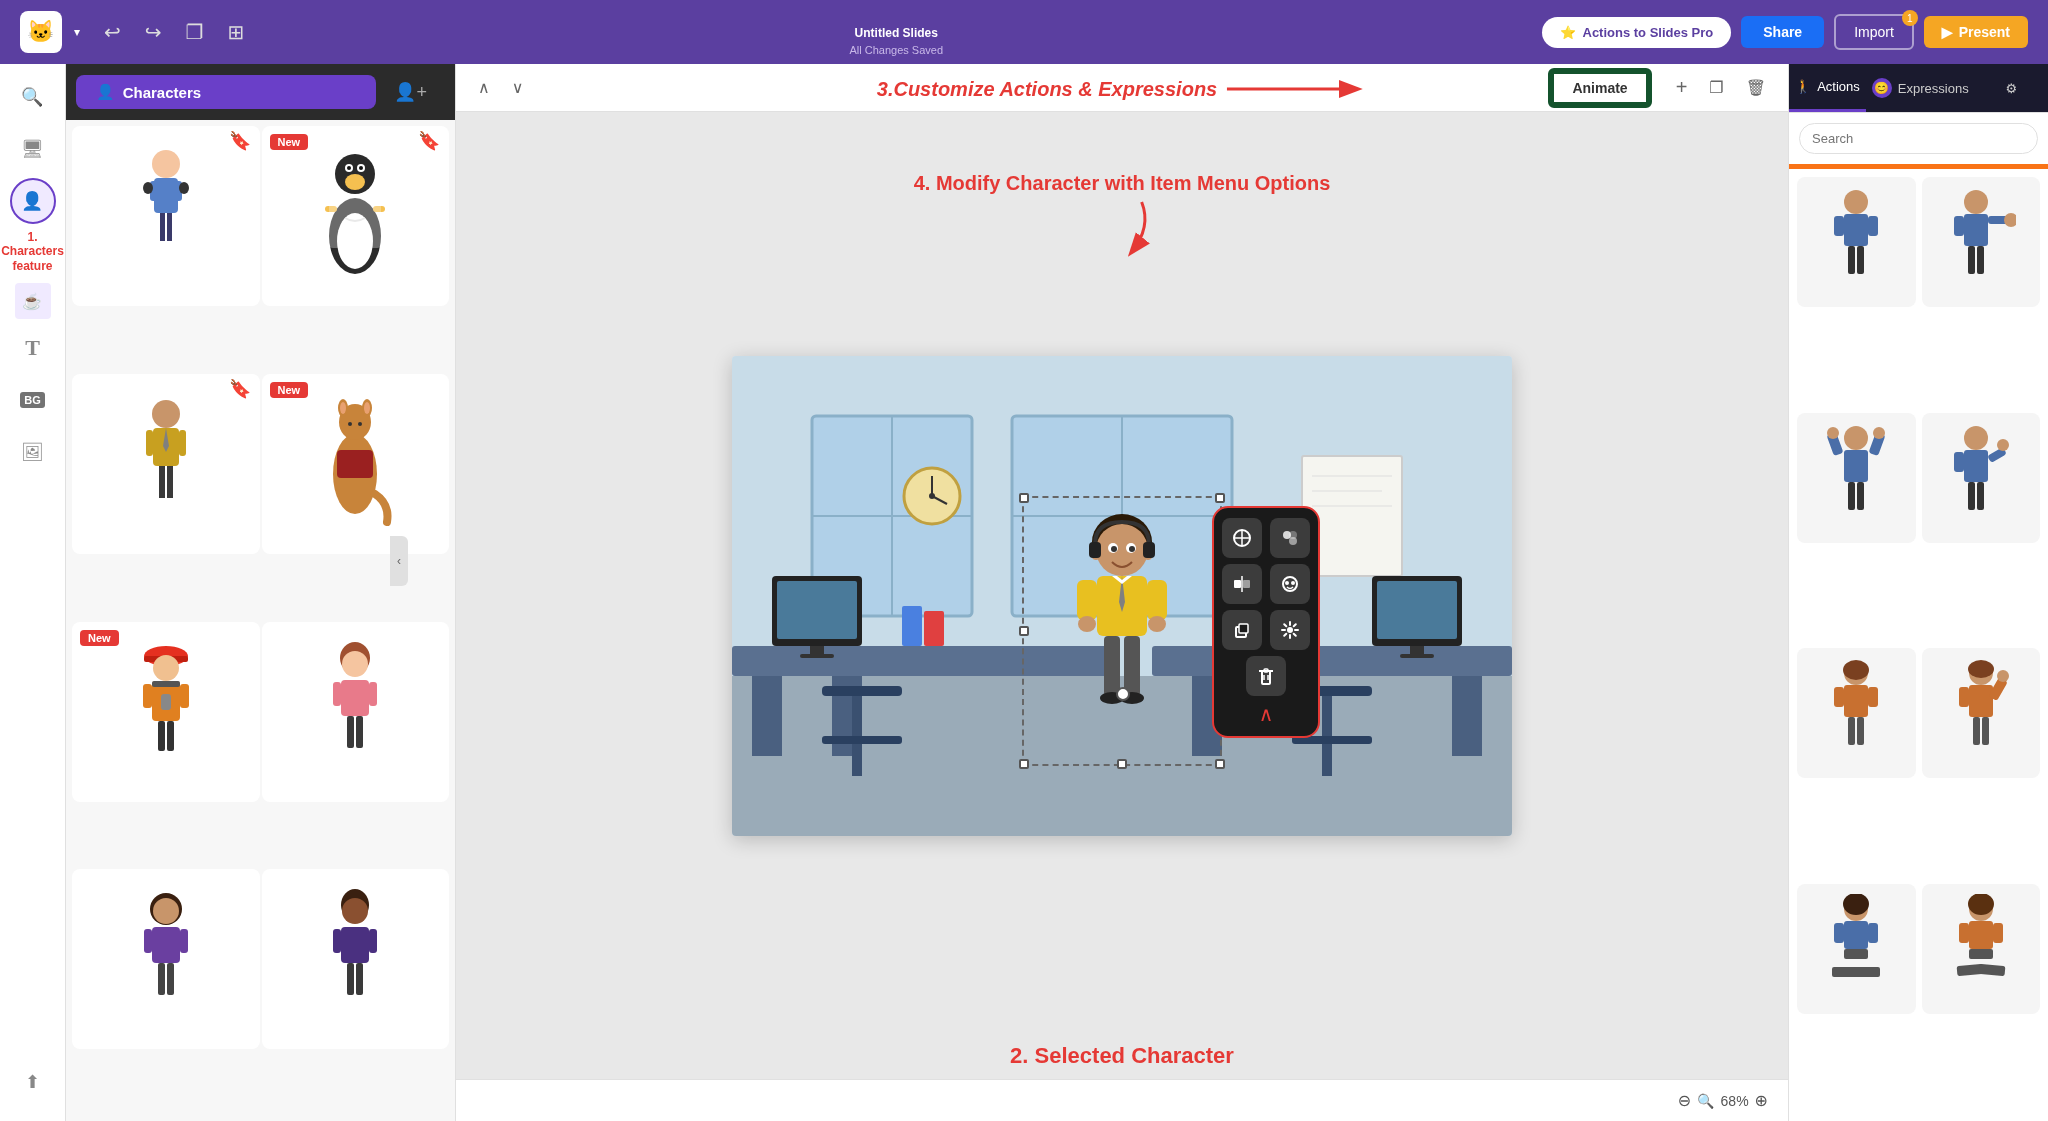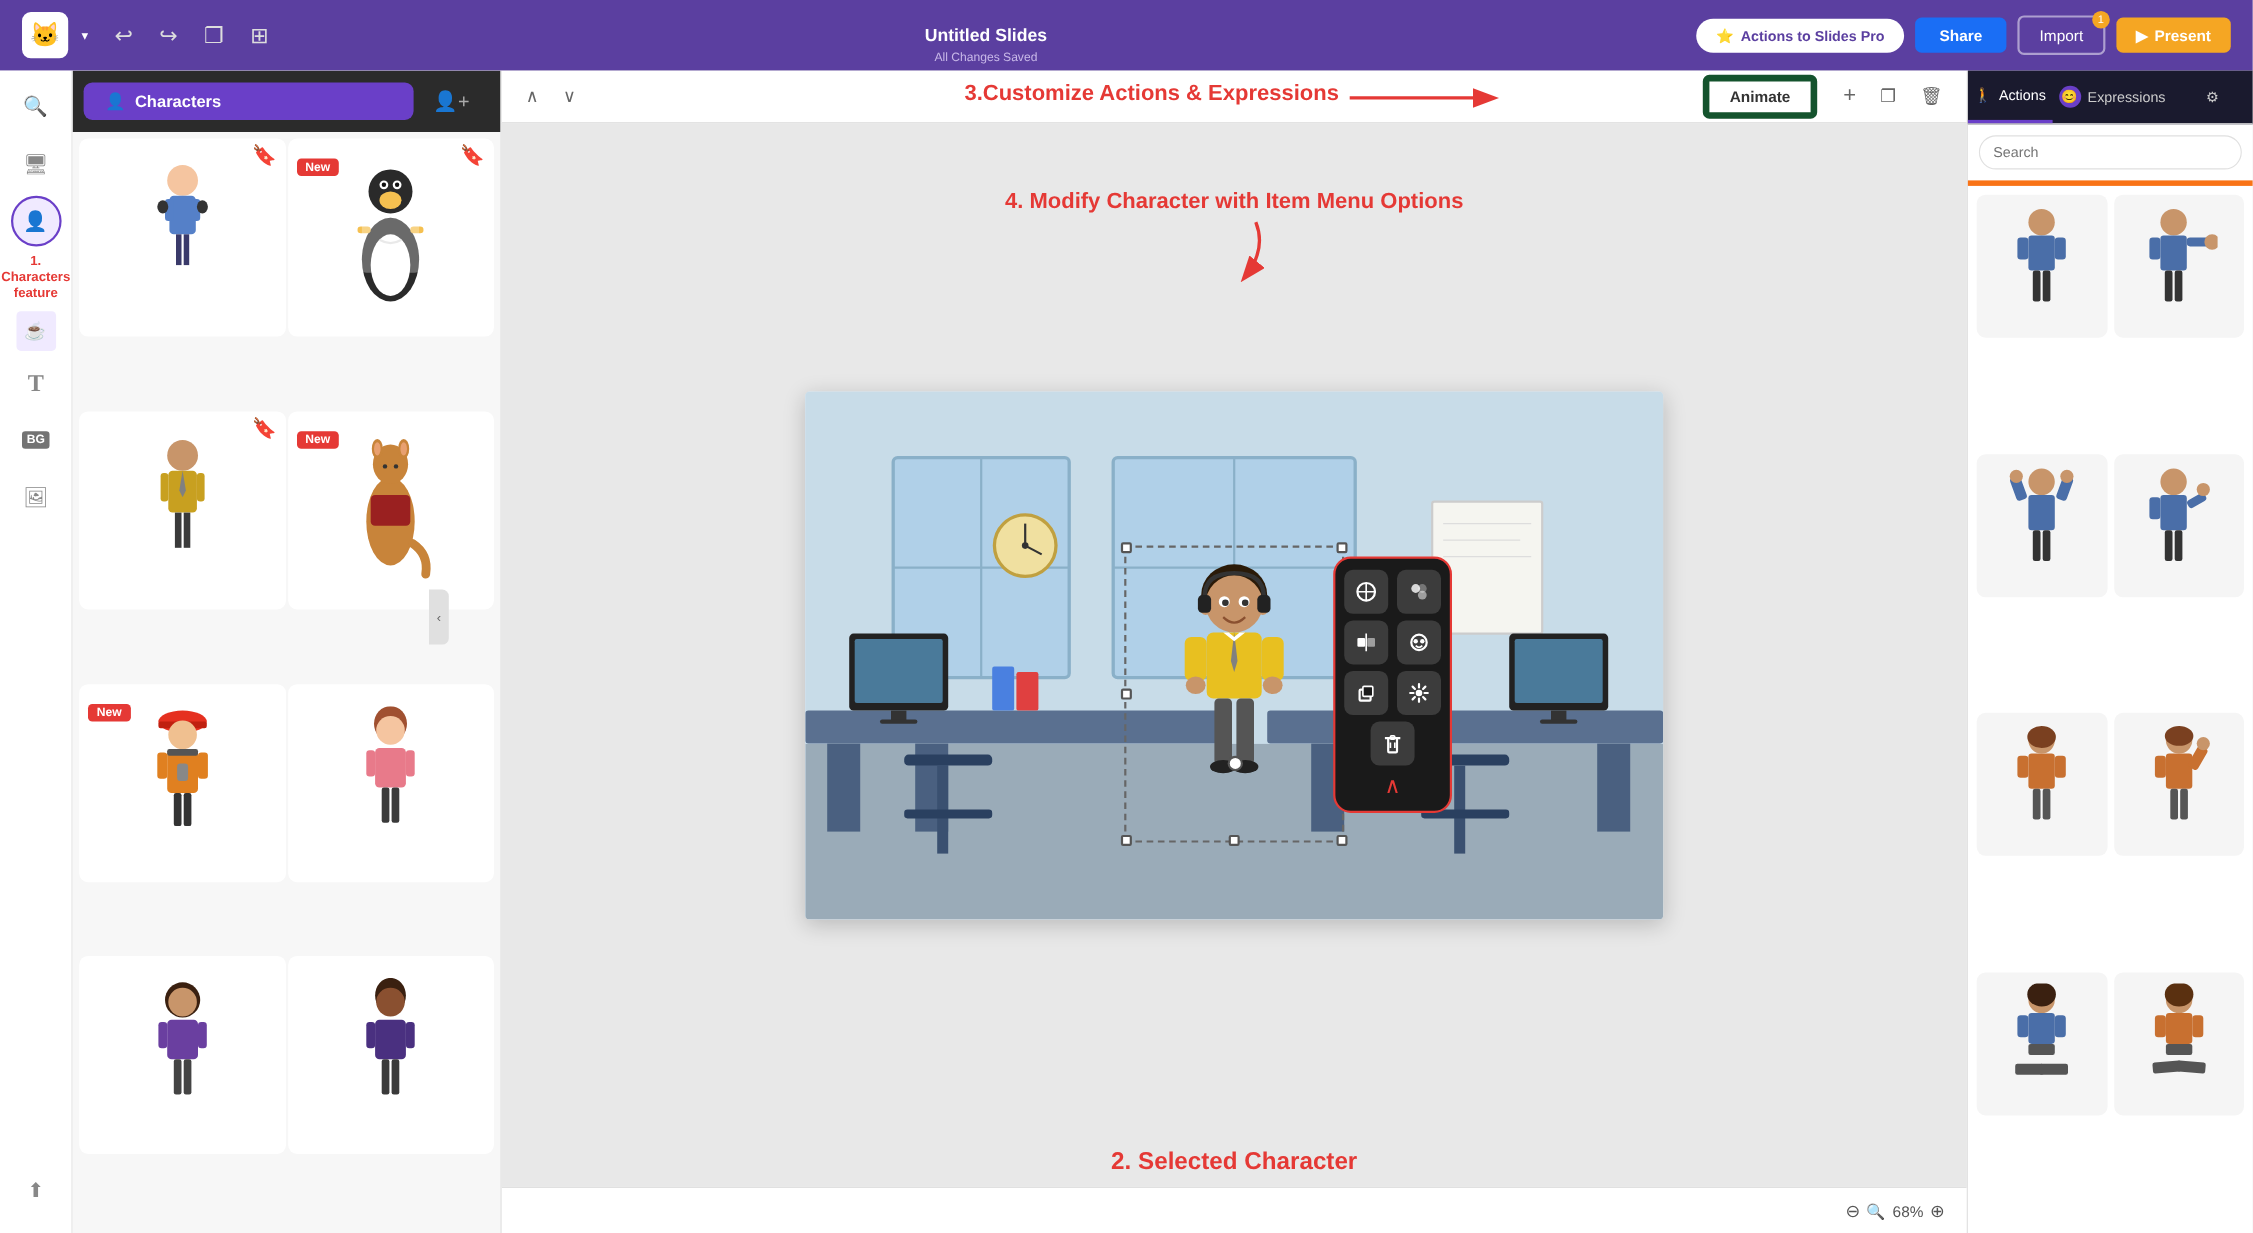--- a/index.html
+++ b/index.html
@@ -15,21 +15,21 @@
       width: 42px; height: 42px; background: #fff; border-radius: 8px;
       display: flex; align-items: center; justify-content: center;
       font-size: 22px; cursor: pointer; flex-shrink: 0;
     }
     #topbar .logo-chevron { color: #fff; font-size: 12px; margin-right: 6px; }
     #topbar .toolbar-btn {
       background: none; border: none; color: #ddd; font-size: 20px;
       cursor: pointer; padding: 4px 6px; border-radius: 4px;
     }
     #topbar .title-block { flex: 1; text-align: center; }
-    #topbar .title-text { color: #fff; font-size: 16px; font-weight: 600; display: block; margin-top: 20px; }
+    #topbar .title-text { color: #fff; font-size: 12px; font-weight: 600; display: block; margin-top: 20px; }
     #topbar .title-sub { color: #c8b8e8; font-size: 11px; }
     #topbar .right-btns { display: flex; align-items: center; gap: 10px; }
     .btn-upgrade {
       background: #fff; color: #5b3fa0; border: none; border-radius: 22px;
       padding: 8px 18px; font-size: 13px; font-weight: 700; cursor: pointer;
       display: flex; align-items: center; gap: 6px;
     }
     .btn-share {
       background: #1a6ef5; color: #fff; border: none; border-radius: 6px;
       padding: 8px 22px; font-size: 14px; font-weight: 600; cursor: pointer;
@@ -95,21 +95,21 @@
     .char-card {
       position: relative; background: #fff; border-radius: 8px;
       display: flex; align-items: center; justify-content: center;
       height: 180px; cursor: pointer; overflow: hidden;
     }
     .char-card .bookmark {
       position: absolute; top: 4px; right: 8px;
       color: #4caf50; font-size: 18px;
     }
     .char-card .new-badge {
-      position: absolute; top: 18px; left: 8px;
+      position: absolute; top: 8px; left: 8px;
       background: #e53935; color: #fff; font-size: 11px; font-weight: 700;
       padding: 2px 8px; border-radius: 4px;
     }
 
     
     #canvas-area {
       flex: 1; background: #e8e8e8; display: flex;
       flex-direction: column; position: relative; overflow: hidden;
     }
     #canvas-toolbar {
@@ -433,21 +433,21 @@
           <rect x="54" y="40" width="8" height="24" fill="#4a3080" rx="3"></rect>
         </svg>
       </div>
     </div>
   </div>
 
   <div id="collapse-handle">‹</div>
 
   <div id="canvas-area">
 
-    <div style="position:absolute; top:10px; left:50%; transform:translateX(-50%); z-index:100; display:flex; align-items:flex-start; gap:10px;">
+    <div style="position:absolute; top:10px; left:50%; transform:translateX(-50%); z-index:100; display:flex; align-items:center; gap:10px;font-style:italic;">
       <span class="ann-3">3.Customize Actions &amp; Expressions</span>
       <svg width="140" height="30" viewBox="0 0 140 30">
         <defs>
           <marker id="ah" markerWidth="8" markerHeight="8" refX="6" refY="3" orient="auto">
             <polygon points="0 0, 8 3, 0 6" fill="#e53935"></polygon>
           </marker>
         </defs>
         <line x1="0" y1="15" x2="130" y2="15" stroke="#e53935" stroke-width="3" marker-end="url(#ah)"></line>
       </svg>
     </div>

